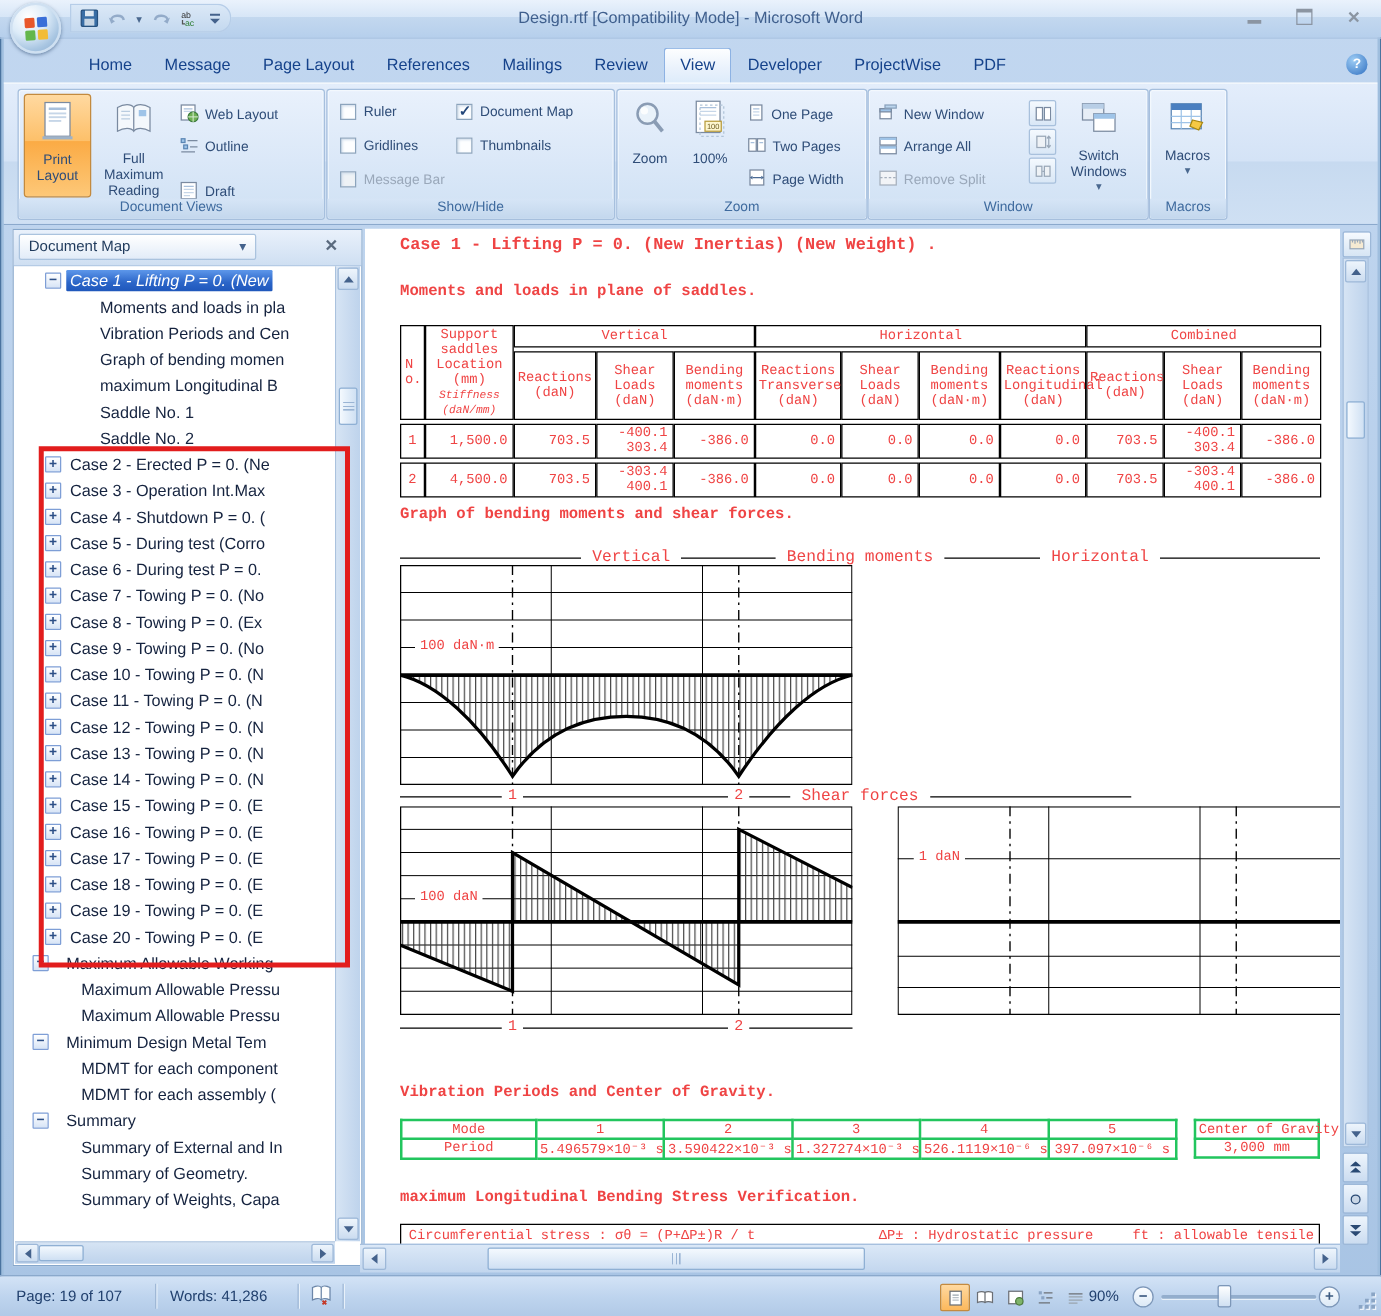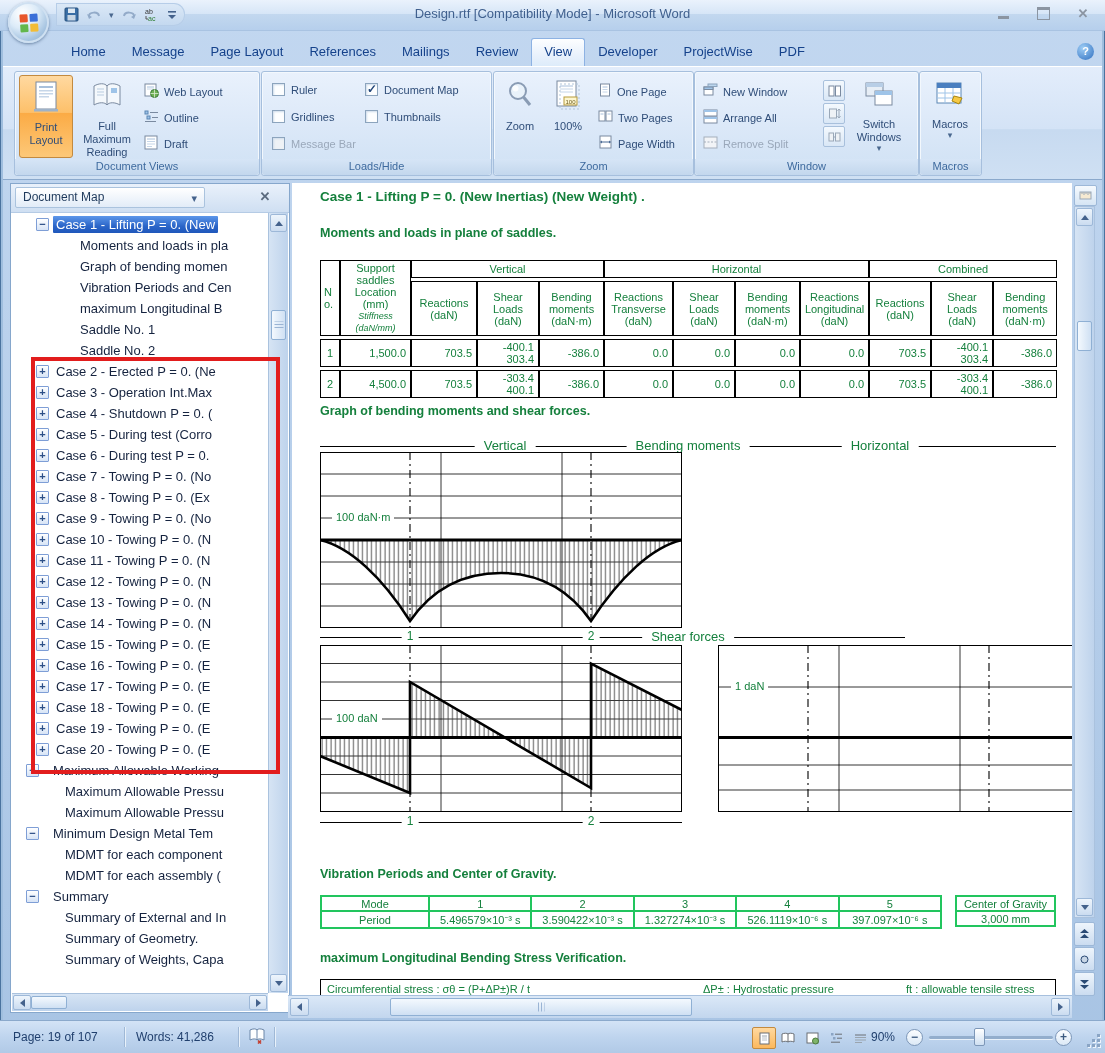--- a/index.html
+++ b/index.html
@@ -67,39 +67,39 @@
   .dm-drop::after{content:"▾";position:absolute;right:7px;top:1px;color:#44628c;font-size:11px;}
   .dm-close{position:absolute;right:15px;top:4px;width:18px;height:18px;text-align:center;line-height:18px;
       color:#5a6a7e;font-size:13px;font-weight:bold;}
   .dm-list{position:absolute;left:2px;top:30px;right:21px;bottom:19px;overflow:hidden;}
   .dm-row{height:21px;display:flex;align-items:center;white-space:nowrap;font-size:13px;color:#15233f;box-sizing:border-box;}
   .dm-exp{width:13px;height:13px;box-sizing:border-box;border:1px solid #7e9ed6;border-radius:1px;
       background:linear-gradient(#ffffff,#d7e4f6);color:#2c4f87;font-size:11px;line-height:10px;text-align:center;
       margin-right:4px;flex:none;font-weight:bold;}
   .dm-row.chapter .dm-exp{margin-right:11px;}
   .dm-label{padding:1px 3px;}
-  .dm-row.sel .dm-label{background:linear-gradient(#5d97ea,#2b65c8 60%,#1f57bb);color:#fff;border-radius:1px;}
+  .dm-row.sel .dm-label{background:linear-gradient(#5d97ea,#2b65c8 60%,#1f57bb);color:#fff;border-radius:1px;font-style:italic;}
   .dm-vscroll{position:absolute;right:1px;top:29px;width:19px;bottom:19px;
       background:linear-gradient(90deg,#d6e4f4,#bed3ec);border-left:1px solid #aac2de;}
   .dm-hscroll{position:absolute;left:1px;right:21px;bottom:1px;height:17px;
       background:linear-gradient(#d6e4f4,#bed3ec);border-top:1px solid #aac2de;}
   .sb-btn{position:absolute;background:linear-gradient(#eef5fc,#cbdcf0);border:1px solid #9db8d8;border-radius:2px;
       display:flex;align-items:center;justify-content:center;}
   .tri{width:0;height:0;border-style:solid;}
   .tri-up{border-width:0 4px 5px 4px;border-color:transparent transparent #44628c transparent;}
   .tri-dn{border-width:5px 4px 0 4px;border-color:#44628c transparent transparent transparent;}
   .tri-lf{border-width:4px 5px 4px 0;border-color:transparent #44628c transparent transparent;}
   .tri-rt{border-width:4px 0 4px 5px;border-color:transparent transparent transparent #44628c;}
   .thumb{position:absolute;background:linear-gradient(90deg,#f4f9fe,#cfe0f3);border:1px solid #8fb0d4;border-radius:2px;}
   .thumb.h{background:linear-gradient(#f4f9fe,#cfe0f3);}
   .grip-lines{position:absolute;left:50%;top:50%;transform:translate(-50%,-50%);width:9px;height:7px;
       background:repeating-linear-gradient(#9ab4d4 0 1px,transparent 1px 3px);}
   
   .docarea{position:absolute;left:292px;top:183px;width:780px;height:812px;background:#fff;overflow:hidden;
-      font-family:Liberation Sans, sans-serif;color:#15803d;}
+      font-family:Liberation Mono, monospace;color:#ef4444;}
   .h1{position:absolute;left:28px;font-size:13.5px;font-weight:bold;}
   .h2{position:absolute;left:28px;font-size:12.5px;font-weight:bold;}
   #t1{position:absolute;left:28px;top:74px;width:737px;table-layout:fixed;border-collapse:separate;border-spacing:0 3px;
       font-size:11px;line-height:12px;}
   #t1 td{border:1px solid #000;box-sizing:border-box;text-align:center;vertical-align:middle;white-space:pre-line;padding:1px 2px;}
   #t1 td.num{text-align:right;padding-right:4px;white-space:pre-line;}
   #t1 td.no{text-align:left;padding-left:3px;}
   #t1 .sub{font-style:italic;font-size:9px;display:block;}
   #t1 tr.body td{height:26px;}
   .vib{position:absolute;border-collapse:collapse;font-size:11px;table-layout:fixed;}
@@ -260,21 +260,21 @@
         <div class="smallbtn" style="margin-top:5px;">
           <span><svg width="15" height="15" viewBox="0 0 15 15">
                 <rect x="1" y="2" width="3" height="3" fill="#9fc4e8" stroke="#5b86b4"></rect>
                 <line x1="6" y1="3.5" x2="14" y2="3.5" stroke="#7a8aa0"></line>
                 <rect x="3" y="7" width="3" height="3" fill="#9fc4e8" stroke="#5b86b4"></rect>
                 <line x1="8" y1="8.5" x2="14" y2="8.5" stroke="#7a8aa0"></line>
                 <line x1="1" y1="12.5" x2="12" y2="12.5" stroke="#7a8aa0"></line>
               </svg></span>
           <span>Outline</span>
         </div>
-        <div class="smallbtn" style="margin-top:5px;">
+        <div class="smallbtn" style="margin-top:15px;">
           <span><svg width="15" height="15" viewBox="0 0 15 15">
                 <rect x="1" y="1" width="12" height="13" fill="#fff" stroke="#7a8aa0"></rect>
                 <line x1="3" y1="4" x2="11" y2="4" stroke="#a8c0dc"></line>
                 <line x1="3" y1="6.5" x2="11" y2="6.5" stroke="#c6d6e8"></line>
                 <line x1="3" y1="9" x2="11" y2="9" stroke="#c6d6e8"></line>
                 <line x1="3" y1="11.5" x2="8" y2="11.5" stroke="#c6d6e8"></line>
               </svg></span>
           <span>Draft</span>
         </div>
       </div>
@@ -295,21 +295,21 @@
         <span>Message Bar</span>
       </div>
       <div class="cbrow" style="left:103px;top:10px;">
         <span class="cb checked"></span>
         <span>Document Map</span>
       </div>
       <div class="cbrow" style="left:103px;top:37px;">
         <span class="cb"></span>
         <span>Thumbnails</span>
       </div>
-      <div class="glabel">Loads/Hide</div>
+      <div class="glabel">Show/Hide</div>
     </div>
 
     <div class="group" style="left:490px;width:199px;">
       <div class="bigbtn" style="left:3px;width:46px;">
         <span><svg width="30" height="32" viewBox="0 0 30 32">
               <circle cx="13" cy="11" r="8" fill="#e9f2fa" stroke="#8a9cb4" stroke-width="2"></circle>
               <circle cx="10.5" cy="8.5" r="3" fill="#fff" opacity=".8"></circle>
               <line x1="18.5" y1="17" x2="25" y2="25" stroke="#8a9cb4" stroke-width="3"></line>
             </svg></span>
         <span class="bl">Zoom</span>
@@ -445,24 +445,24 @@
     </div>
     <div class="dm-list" id="dm-list">
         <div class="dm-row sel" style="padding-left: 23px;">
           <span class="dm-exp">−</span>
           <span class="dm-label">Case 1 - Lifting P = 0. (New</span>
         </div>
         <div class="dm-row" style="padding-left: 64px;">
           <span class="dm-label">Moments and loads in pla</span>
         </div>
         <div class="dm-row" style="padding-left: 64px;">
+          <span class="dm-label">Vibration Periods and Cen</span>
+        </div>
+        <div class="dm-row" style="padding-left: 64px;">
           <span class="dm-label">Graph of bending momen</span>
-        </div>
-        <div class="dm-row" style="padding-left: 64px;">
-          <span class="dm-label">Vibration Periods and Cen</span>
         </div>
         <div class="dm-row" style="padding-left: 64px;">
           <span class="dm-label">maximum Longitudinal B</span>
         </div>
         <div class="dm-row" style="padding-left: 64px;">
           <span class="dm-label">Saddle No. 1</span>
         </div>
         <div class="dm-row" style="padding-left: 64px;">
           <span class="dm-label">Saddle No. 2</span>
         </div>

